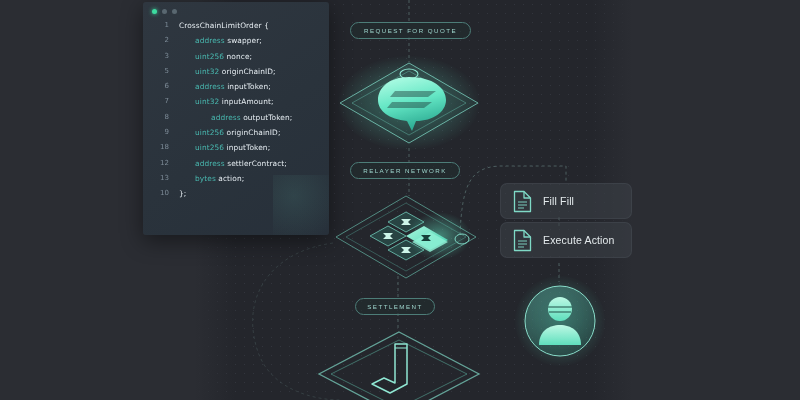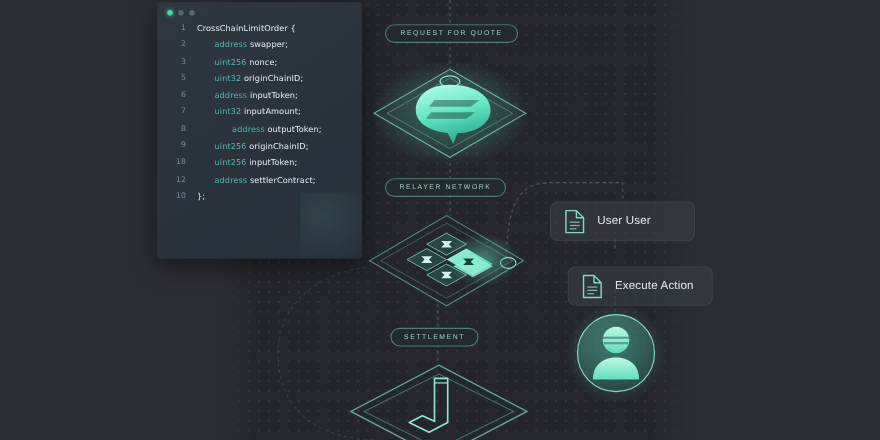--- a/index.html
+++ b/index.html
@@ -46,21 +46,21 @@
   #pill-settlement{left:355px;top:298px;width:78px;}
 
   
   .node{position:absolute;}
 
   
   .card{position:absolute;display:flex;align-items:center;gap:11px;
     width:118px;height:34px;border-radius:7px;padding-left:12px;
     background:rgba(58,63,70,.62);border:1px solid rgba(120,140,145,.13);}
   #card-fill{left:500px;top:183px;}
-  #card-exec{left:500px;top:242px;margin-left:16px;}
+  #card-exec{left:500px;top:222px;}
   .card-label{color:#e4eaec;font-size:10.5px;letter-spacing:.15px;}
   .doc-ic{flex:none;}
 </style>
 </head>
 <body>
 
 <div id="stage">
 
   <div id="grid-panel"></div>
   <div id="grid-fade-l"></div>
@@ -122,20 +122,24 @@
         </div>
         <div class="cline">
           <span class="cnum">18</span>
           <span class="ccode" style="padding-left: 26px;"><span class="kw">uint256</span><span class="ident"> inputToken;</span></span>
         </div>
         <div class="cline">
           <span class="cnum">12</span>
           <span class="ccode" style="padding-left: 26px;"><span class="kw">address</span><span class="ident"> settlerContract;</span></span>
         </div>
         <div class="cline">
+          <span class="cnum">13</span>
+          <span class="ccode" style="padding-left: 26px;"><span class="kw">bytes</span><span class="ident"> action;</span></span>
+        </div>
+        <div class="cline">
           <span class="cnum">10</span>
           <span class="ccode" style="padding-left: 10px;"><span class="ident">};</span></span>
         </div>
       </div>
     <div id="code-glow"></div>
   </div>
 
   <div class="pill" id="pill-rfq">
     <span>REQUEST FOR QUOTE</span>
   </div>
@@ -219,21 +223,21 @@
   <div class="card" id="card-fill">
     <svg class="doc-ic" width="19" height="23" viewBox="0 0 19 23">
       <path d="M1.5 1.5 H11 L17.5 8 V21.5 H1.5 Z" fill="none" stroke="#7fd9c6" stroke-width="1.3" stroke-linejoin="round"></path>
       <path d="M11 1.5 V8 H17.5" fill="none" stroke="#7fd9c6" stroke-width="1.3" stroke-linejoin="round"></path>
       <g stroke="#7fd9c6" stroke-width="1.1" opacity=".85">
         <path d="M5 12 H14"></path>
           <path d="M5 15 H14"></path>
           <path d="M5 18 H11"></path>
       </g>
     </svg>
-    <span class="card-label">User User</span>
+    <span class="card-label">Fill Fill</span>
   </div>
 
   <div class="card" id="card-exec">
     <svg class="doc-ic" width="19" height="23" viewBox="0 0 19 23">
       <path d="M1.5 1.5 H11 L17.5 8 V21.5 H1.5 Z" fill="none" stroke="#7fd9c6" stroke-width="1.3" stroke-linejoin="round"></path>
       <path d="M11 1.5 V8 H17.5" fill="none" stroke="#7fd9c6" stroke-width="1.3" stroke-linejoin="round"></path>
       <g stroke="#7fd9c6" stroke-width="1.1" opacity=".85">
         <path d="M5 12 H14"></path>
           <path d="M5 15 H14"></path>
           <path d="M5 18 H11"></path>

